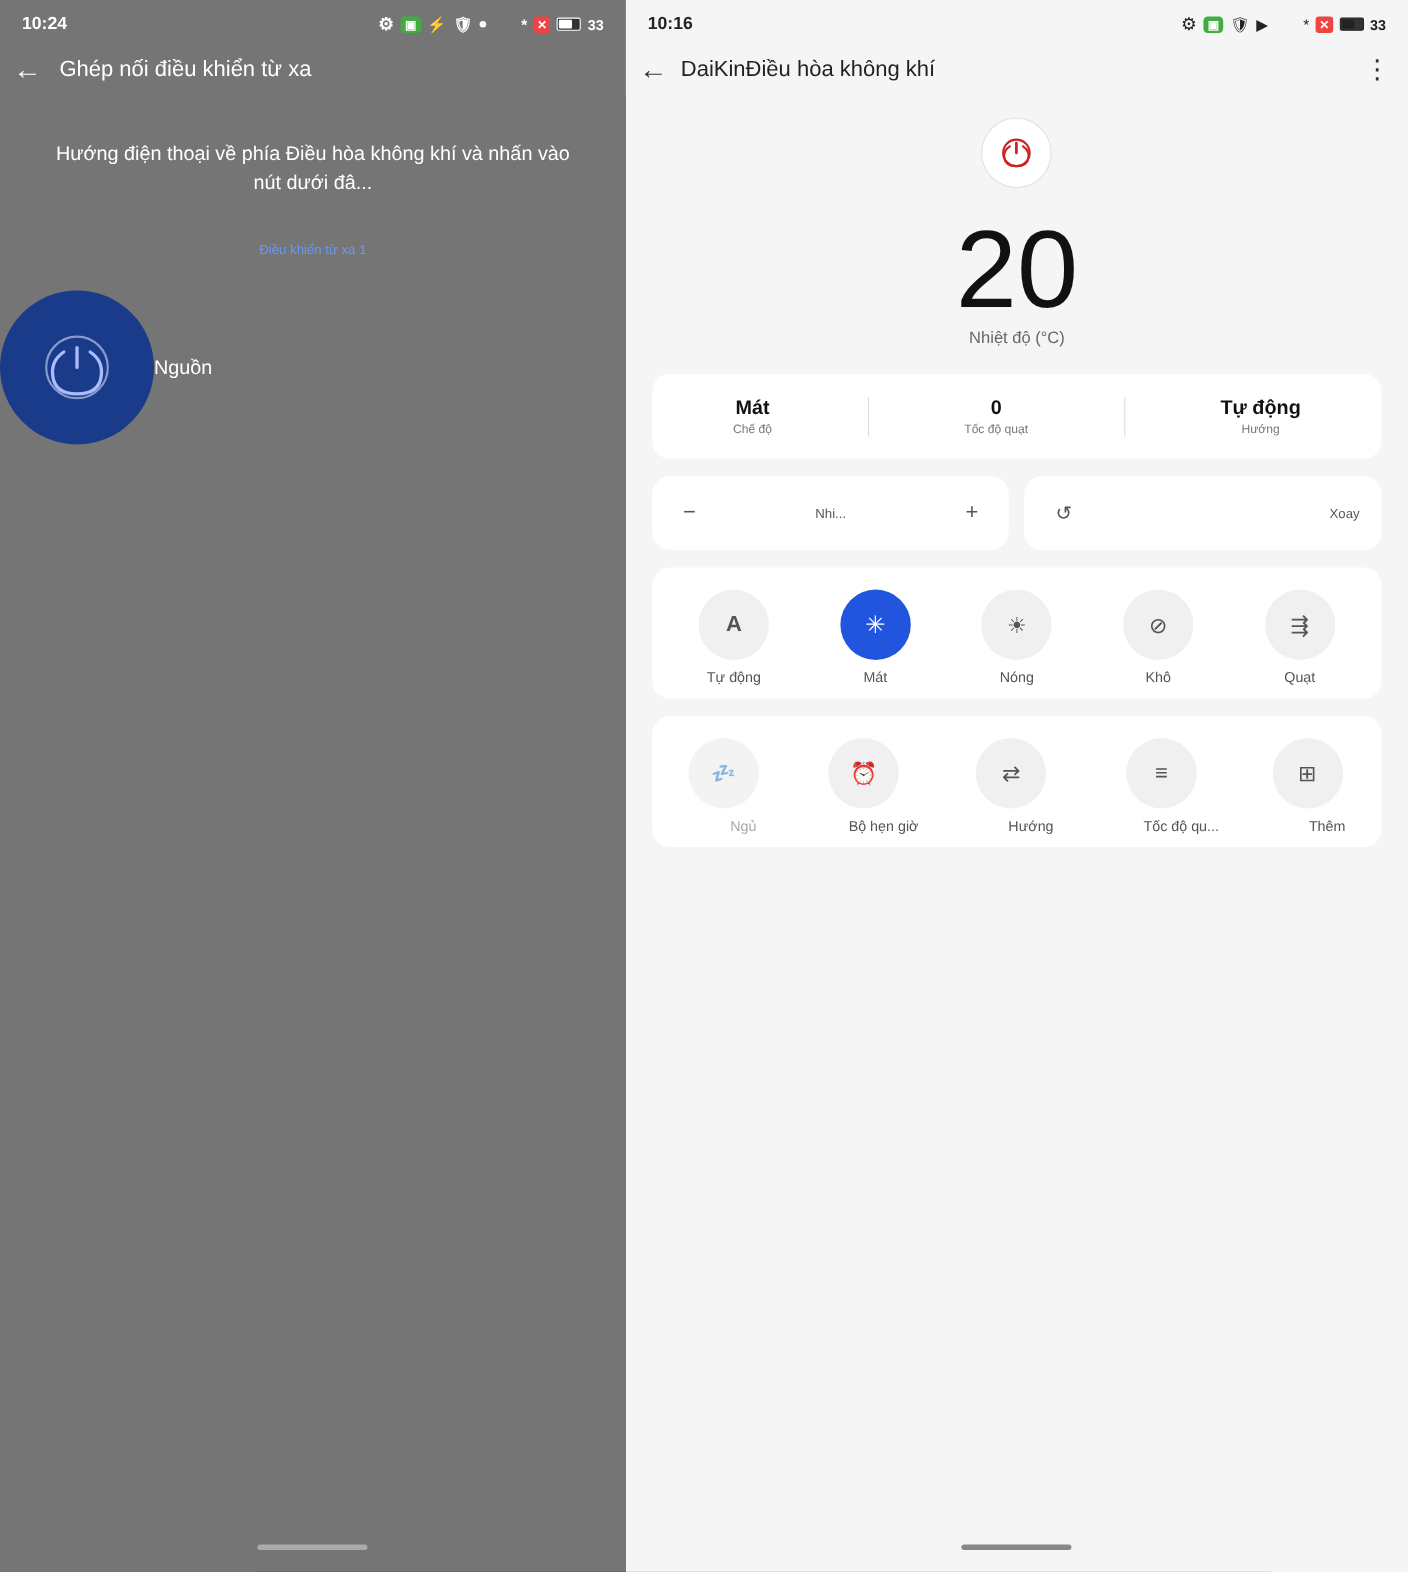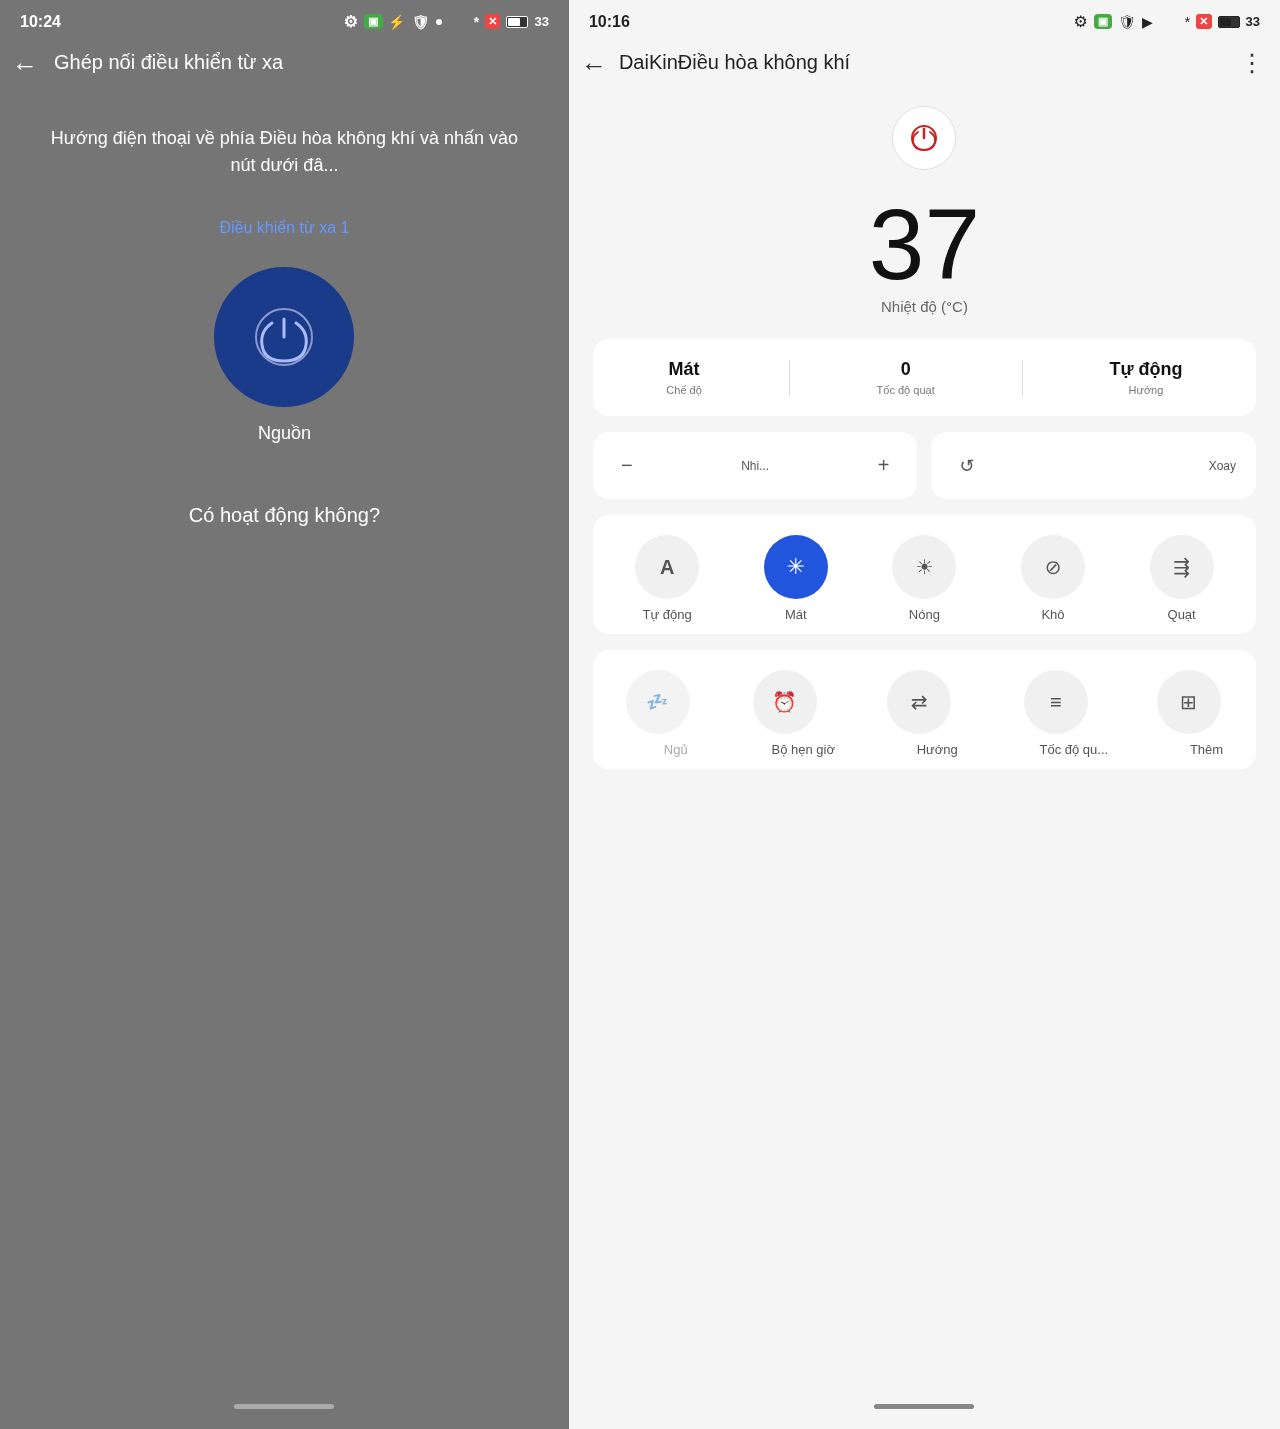--- a/index.html
+++ b/index.html
@@ -72,31 +72,31 @@
     .instruction-text {
       color: #fff;
       font-size: 18px;
       text-align: center;
       padding: 40px 40px 20px 40px;
       line-height: 1.5;
     }
 
     .remote-label {
       color: #6699ff;
-      font-size: 16px;
+      font-size: 12px;
       font-weight: 500;
       text-align: center;
       margin: 20px 0 30px 0;
     }
 
     .power-btn-container {
       display: flex;
-      flex-direction: column;
-      align-items: center;
-      gap: 16px;
+      flex-direction: row;
+      align-items: center;
+      gap: 0;
     }
 
     .power-circle {
       width: 140px;
       height: 140px;
       border-radius: 50%;
       background: #1a3a8a;
       display: flex;
       align-items: center;
       justify-content: center;
@@ -451,21 +451,20 @@
     <div class="power-circle">
       <svg viewBox="0 0 64 64" fill="none" xmlns="http://www.w3.org/2000/svg">
         <circle cx="32" cy="32" r="28" stroke="#8899cc" stroke-width="2" fill="none"></circle>
         <line x1="32" y1="14" x2="32" y2="32" stroke="#aabbff" stroke-width="3" stroke-linecap="round"></line>
         <path d="M20 18 Q8 26 10 40 Q12 56 32 56 Q52 56 54 40 Q56 26 44 18" stroke="#aabbff" stroke-width="3" fill="none" stroke-linecap="round"></path>
       </svg>
     </div>
     <span class="nguon-label">Nguồn</span>
   </div>
 
-  <div class="question-text">Có hoạt động không?</div>
 
 
 
   <div class="bottom-bar-left"></div>
 </div>
 
 <div class="right-panel">
 
   <div class="status-bar-right">
     <span class="time">10:16</span>
@@ -498,21 +497,21 @@
       <div class="power-icon-circle">
         <svg width="32" height="32" viewBox="0 0 32 32" fill="none" xmlns="http://www.w3.org/2000/svg">
           <circle cx="16" cy="16" r="12" stroke="#cc2222" stroke-width="2" fill="none"></circle>
           <line x1="16" y1="7" x2="16" y2="16" stroke="#cc2222" stroke-width="2.5" stroke-linecap="round"></line>
           <path d="M10 10 Q4 14 5 20 Q6 28 16 28 Q26 28 27 20 Q28 14 22 10" stroke="#cc2222" stroke-width="2" fill="none" stroke-linecap="round"></path>
         </svg>
       </div>
     </div>
 
     <div class="temperature-display">
-      <div class="temp-number">37</div>
+      <div class="temp-number">20</div>
       <div class="temp-unit">Nhiệt độ (°C)</div>
     </div>
 
     <div class="mode-row">
       <div class="mode-item">
         <div class="mode-value">Mát</div>
         <div class="mode-label">Chế độ</div>
       </div>
       <div class="mode-divider"></div>
       <div class="mode-item">

